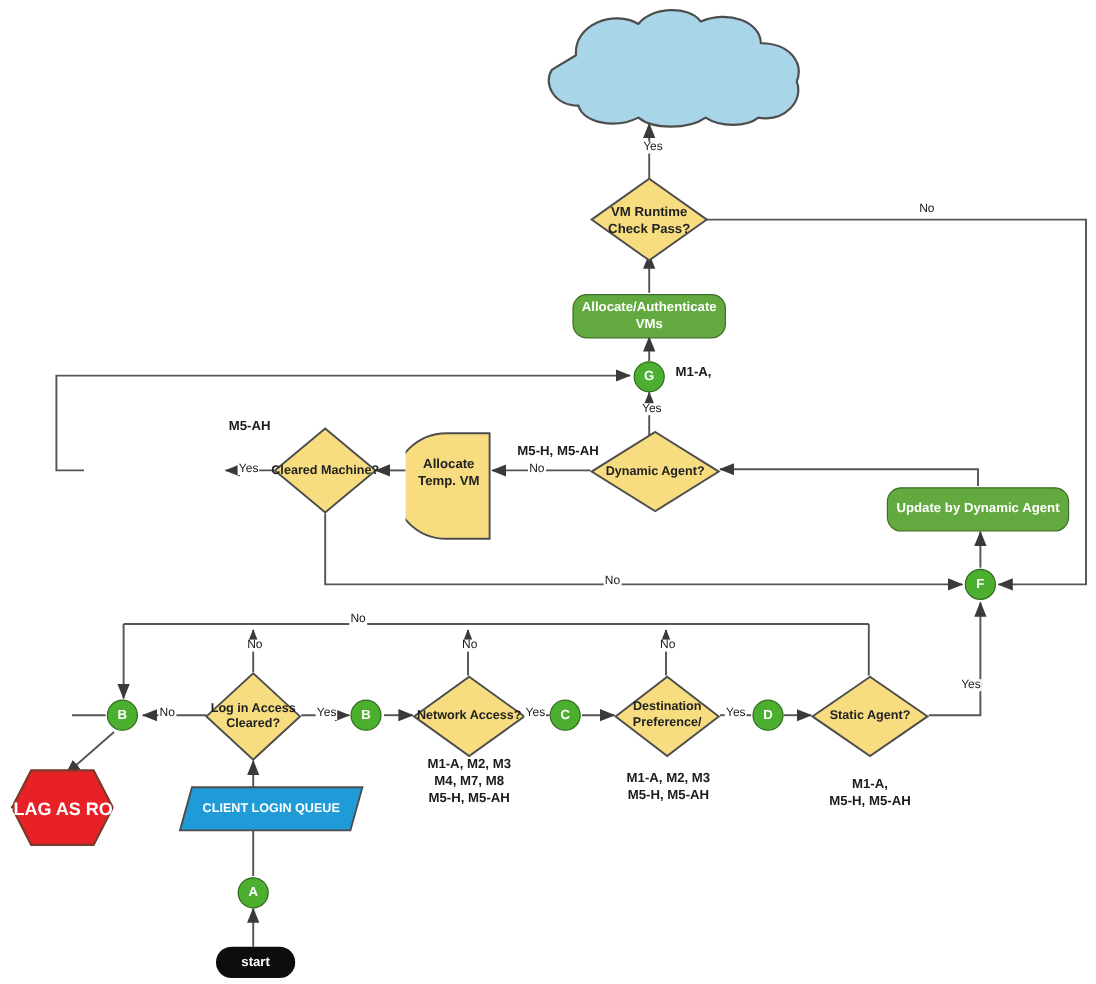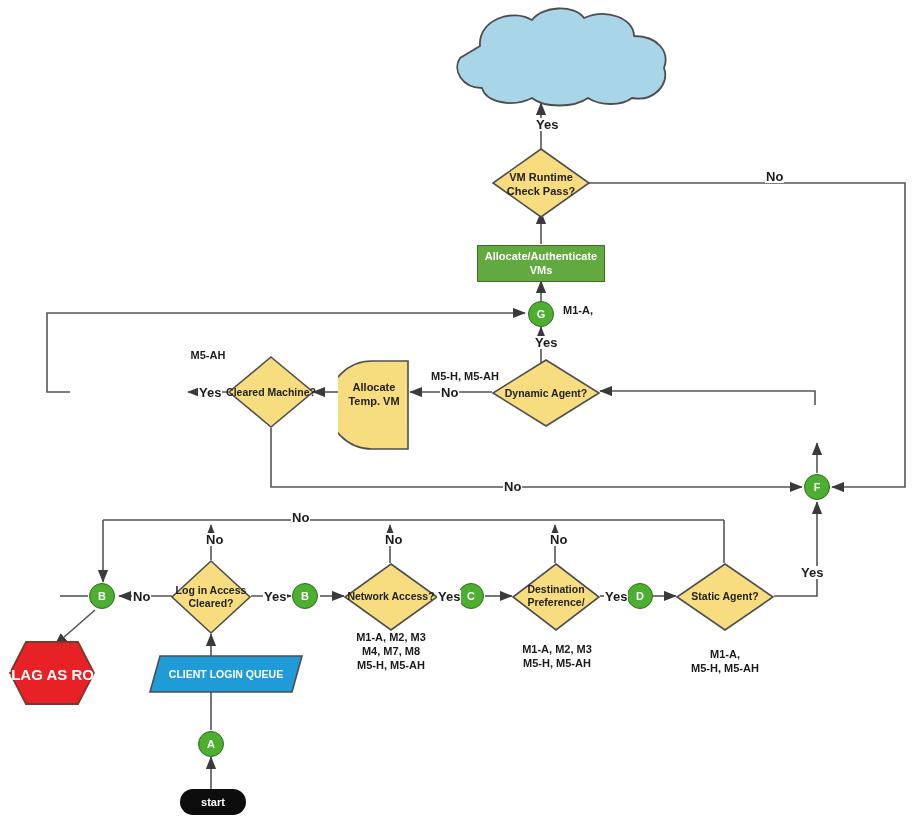--- a/index.html
+++ b/index.html
@@ -1,21 +1,21 @@
 <!DOCTYPE html>
 <html><head>
 <meta charset="utf-8">
 <style>
   html,body{margin:0;padding:0;background:#ffffff;}
   body{font-family:"Liberation Sans",sans-serif;}
   #stage{position:relative;width:913px;height:820px;background:#fff;overflow:hidden;}
   #stage svg{position:absolute;left:0;top:0;}
-  .nd{position:absolute;display:flex;align-items:center;justify-content:center;text-align:center;box-sizing:border-box;}
+  .nd{position:absolute;display:flex;align-items:center;justify-content:center;text-align:center;box-sizing:border-box;border-radius:12px;}
   .lbl{position:absolute;font-size:11px;font-weight:bold;color:#1b1b1b;text-align:center;white-space:pre;line-height:1.25;}
-  .edgelbl{position:absolute;font-size:13px;font-weight:bold;color:#1b1b1b;background:#fff;padding:0 1px;line-height:1;}
+  .edgelbl{position:absolute;font-size:10px;font-weight:normal;color:#1b1b1b;background:#fff;padding:0 1px;line-height:1;}
   .boxtxt{font-size:11px;font-weight:bold;color:#ffffff;line-height:1.25;padding:2px 4px;}
   .diatxt{font-size:11px;font-weight:bold;color:#222;line-height:1.25;}
   .conn{border-radius:50%;font-size:11px;font-weight:bold;color:#fff;}
 </style>
 </head>
 <body>
 
 <div id="stage">
 
   <svg width="913" height="820">
@@ -124,20 +124,23 @@
   </svg>
   <div class="lbl diatxt" style="left:338px;top:381px;width:72px;">Allocate
 Temp. VM</div>
 
   <svg style="position:absolute;left:491px;top:358px;" width="110" height="70">
     <polygon points="55,2 108,35 55,68 2,35" fill="#f7dd7f" stroke="#4d4d4d" stroke-width="1.6"></polygon>
   </svg>
   <div class="lbl diatxt" style="left:491px;top:387px;width:110px;font-size:10.5px;">Dynamic Agent?</div>
   <div class="lbl" style="left:410px;top:370px;width:110px;">M5-H, M5-AH</div>
 
+  <div class="nd" style="left:739px;top:406px;width:152px;height:37px;background:#62a93f;border:1.6px solid #3f6f27;">
+    <span class="boxtxt">Update by Dynamic Agent</span>
+  </div>
 
   <div class="nd conn" style="left:804px;top:474px;width:26px;height:26px;background:#4caf30;border:1.6px solid #2f6b1d;">
     <span>F</span>
   </div>
 
   <div class="nd conn" style="left:89px;top:583px;width:26px;height:26px;background:#4caf30;border:1.6px solid #2f6b1d;">
     <span>B</span>
   </div>
 
   <svg style="position:absolute;left:8px;top:640px;" width="88" height="66">

